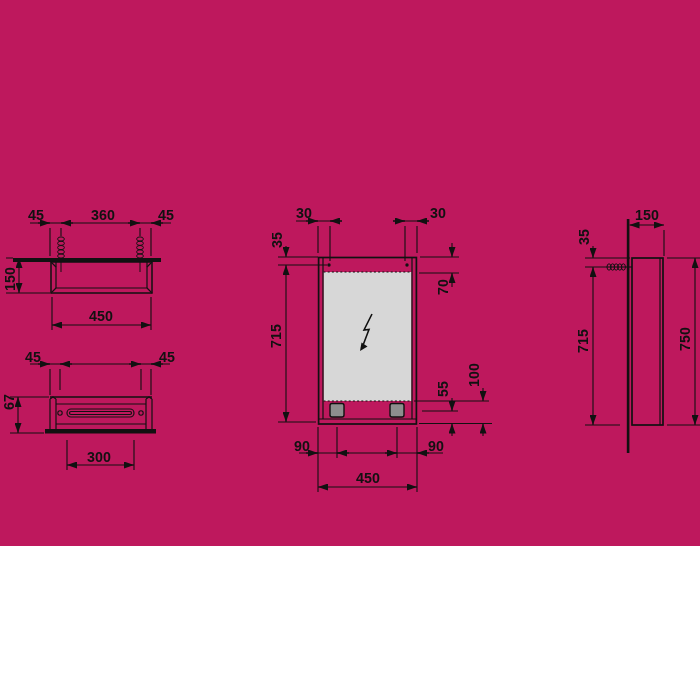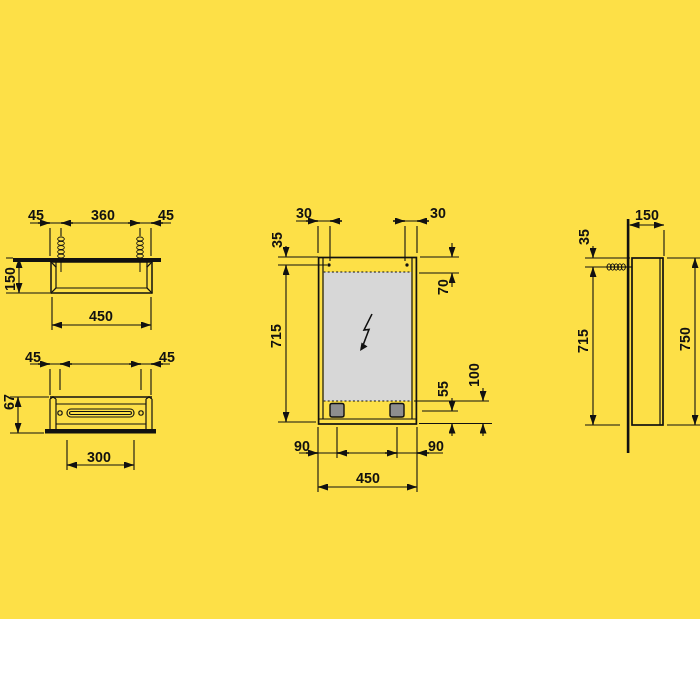--- a/index.html
+++ b/index.html
@@ -1,16 +1,16 @@
 <!DOCTYPE html>
 <html><head>
 <meta charset="utf-8">
 <style>
   html,body{margin:0;padding:0;background:#fff;}
-  #stage{position:relative;width:700px;height:619px;background:#fde047;overflow:hidden;
+  #stage{position:relative;width:700px;height:546px;background:#be185d;overflow:hidden;
          font-family:"Liberation Sans",sans-serif;}
   #linework{position:absolute;left:0;top:0;}
   .dim{position:absolute;font-weight:700;font-size:15px;color:#111;white-space:nowrap;
        transform:translate(-50%,-50%) scaleX(.95);line-height:1;}
   .dim.rot{transform:translate(-50%,-50%) rotate(-90deg) scaleX(.95);}
 </style>
 </head>
 <body>
 
 <div id="stage">

